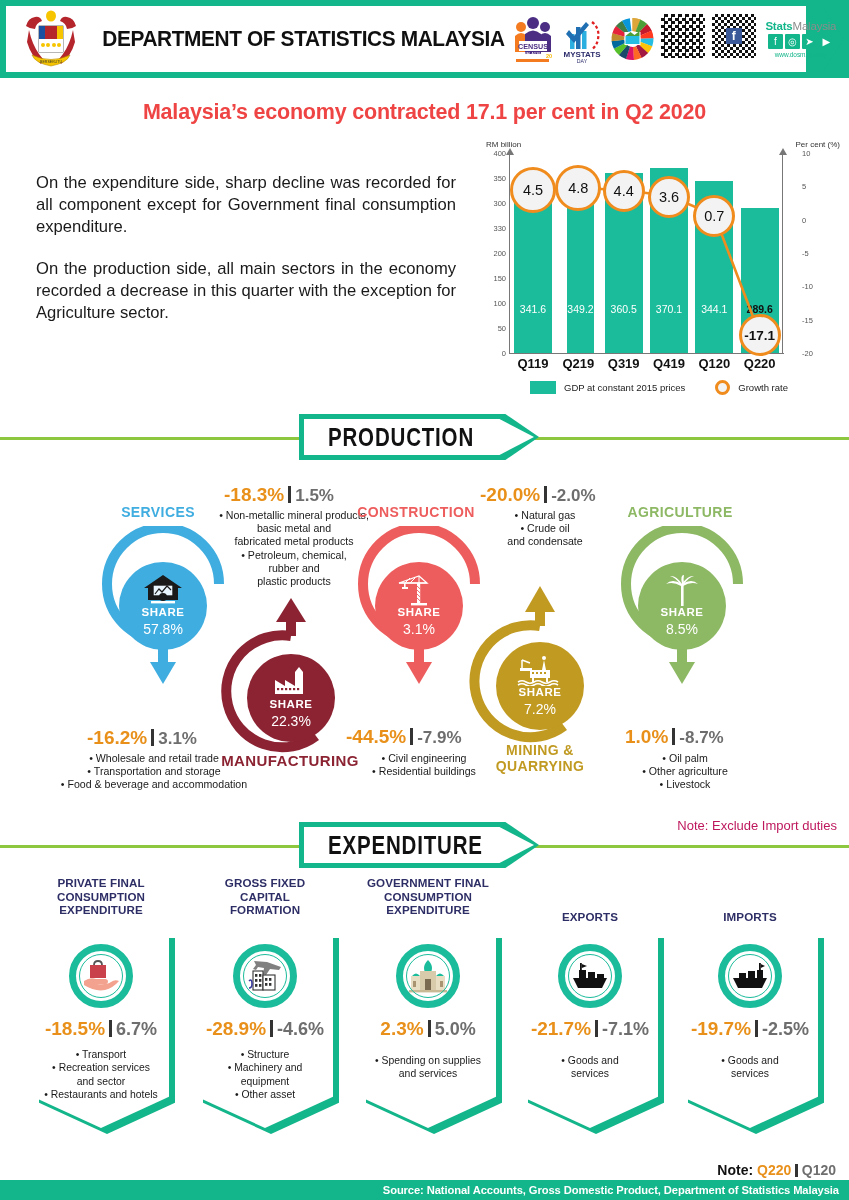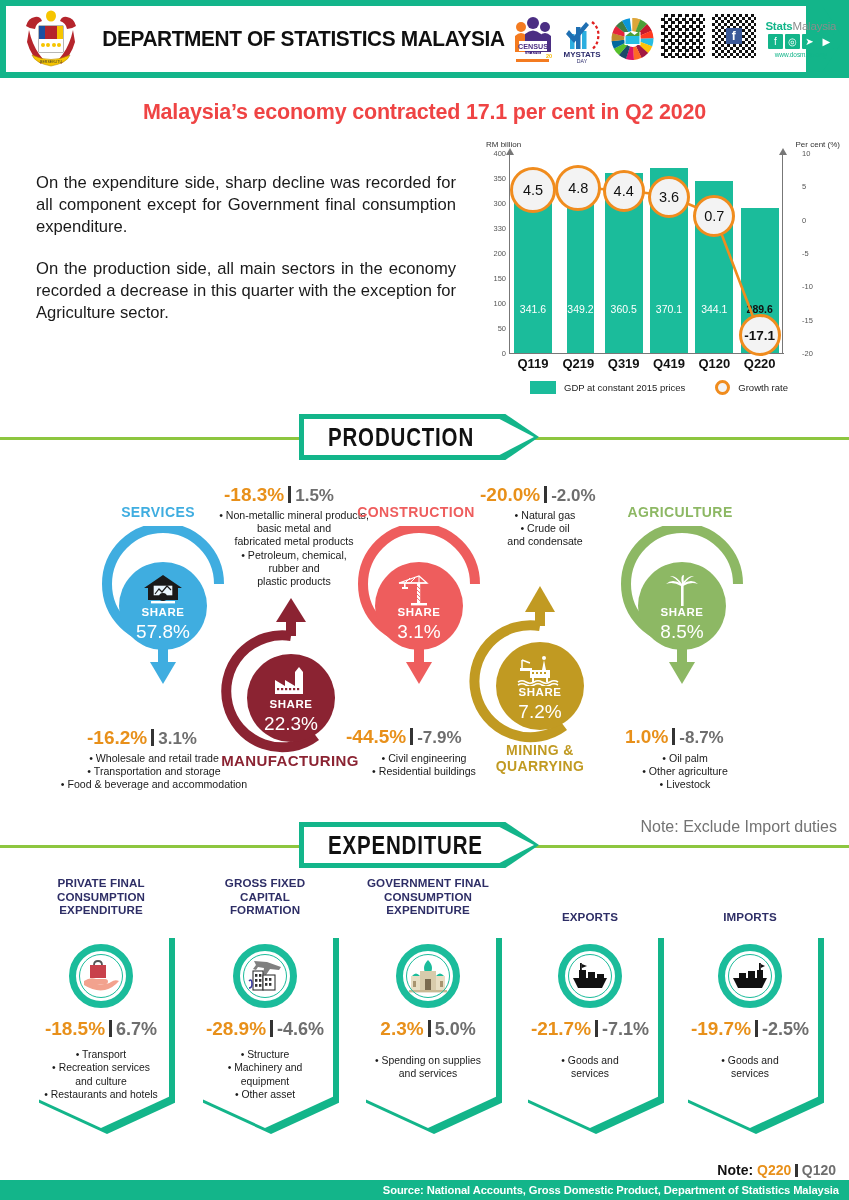--- a/index.html
+++ b/index.html
@@ -105,32 +105,32 @@
     margin-left:24px; font-family:"Liberation Sans", sans-serif;
   }
 
   
   #production { position:absolute; left:0; top:466px; width:849px; height:350px; }
   .pnode { position:absolute; }
   .pcircle { position:absolute; border-radius:50%; color:#fff; text-align:center; }
   .pshare { position:absolute; left:0; width:100%; text-align:center;
             font-size:11.5px; font-weight:bold; letter-spacing:0.5px; color:#fff; }
   .pshareval { position:absolute; left:0; width:100%; text-align:center;
-            font-size:19px; color:#fff; }
+            font-size:14px; color:#fff; }
   .ptitle { position:absolute; font-size:14px; font-weight:bold; letter-spacing:0.4px;
             text-align:center; white-space:nowrap; }
   .pstat { position:absolute; white-space:nowrap; }
   .pstat .big { font-size:19px; font-weight:bold; color:#E8901A; }
   .pstat .sep { display:inline-block; width:3px; height:17px; background:#333;
                 vertical-align:-2px; margin:0 4px; }
   .pstat .grey { font-size:17px; font-weight:bold; color:#6E6E6E; }
   .plist { position:absolute; font-size:10.6px; color:#1a1a1a; line-height:1.25; text-align:center; }
 
   
-  #note-excl { position:absolute; right:12px; top:818px; font-size:16px; color:#737373; }
+  #note-excl { position:absolute; right:12px; top:818px; font-size:13px; color:#be185d; }
 
   
   #expenditure { position:absolute; left:0; top:876px; width:849px; height:260px; }
   .ecard { position:absolute; top:56px; width:136px; }
   .ecard-title {
     position:absolute; top:-56px; left:-14px; width:164px; text-align:center;
     font-size:11.6px; font-weight:bold; color:#2E2E66; line-height:1.18;
     letter-spacing:0.1px;
   }
   .ecard-shadow {
@@ -628,21 +628,21 @@
             <rect x="9" y="6" width="16" height="13" fill="#C8414B"></rect>
             <path d="M3 22 q6 -4 12 -2 l9 0 q3 0 3 2.5 t-3 2.5 l-8 0 q10 1 14 -2 q4 -3 8 -1 q-6 7 -14 9 q-10 2 -21 -5z" fill="#F2A28E"></path>
           </svg>
         </div>
         <div class="estat">
           <span class="big">-18.5%</span><span class="sep"></span><span class="grey">6.7%</span>
         </div>
         <div class="elist">
           <div>• Transport</div>
           <div>• Recreation services</div>
-          <div>and culture</div>
+          <div>and sector</div>
           <div>• Restaurants and hotels</div>
         </div>
       </div>
     </div>
 
     <div class="ecard" style="left:197px;">
       <div class="ecard-title" style="white-space:pre-line;">GROSS FIXED
 CAPITAL
 FORMATION</div>
       <div class="ecard-shadow"></div>

